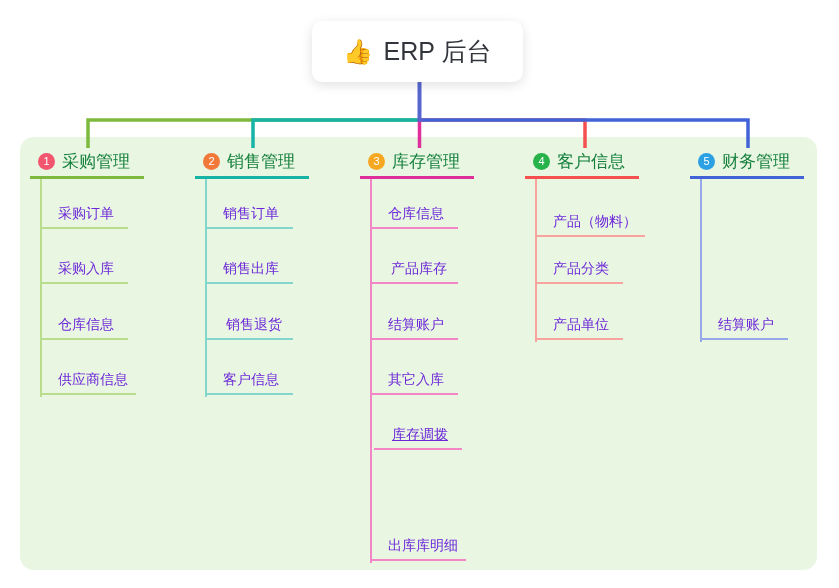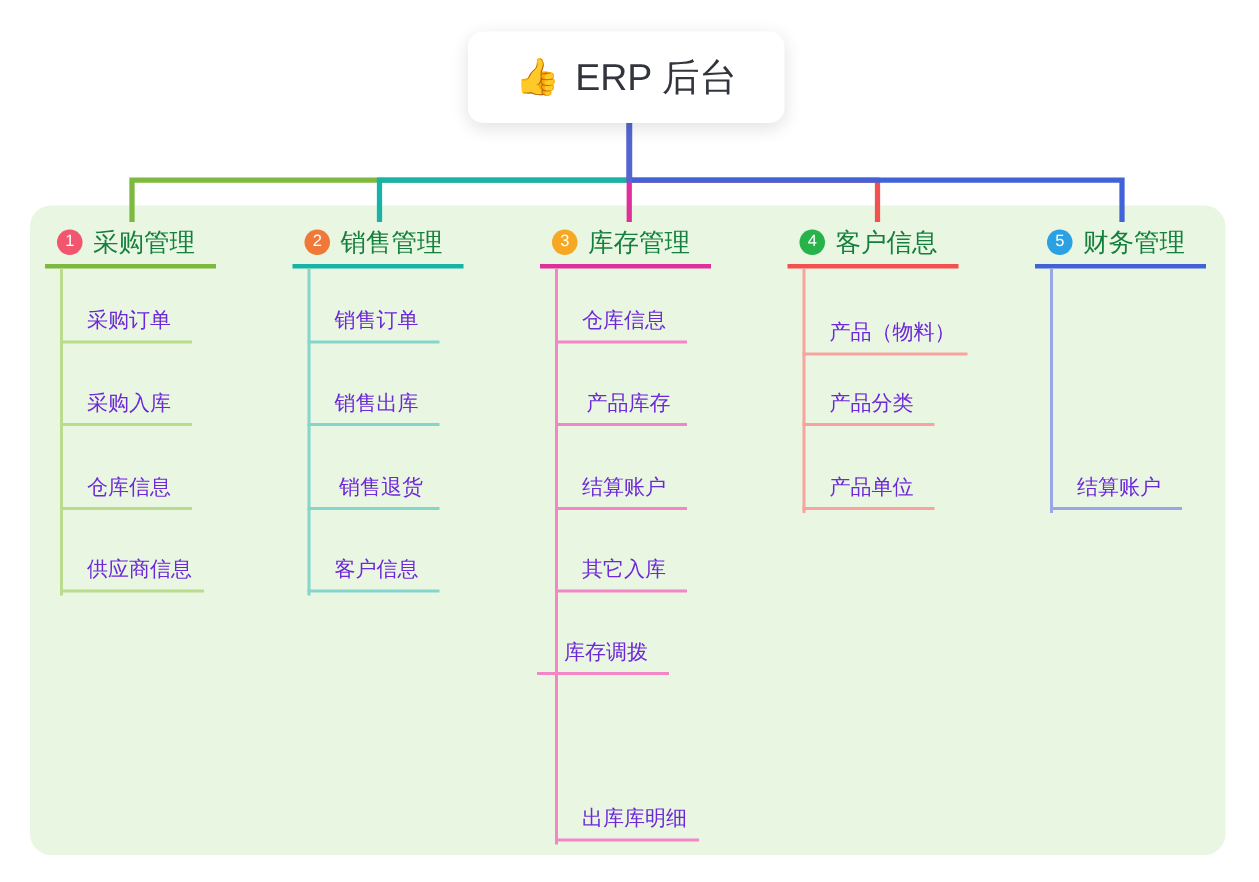--- a/index.html
+++ b/index.html
@@ -83,21 +83,21 @@
       <div class="branch-header" style="left: 360px;">
         <span class="badge" style="background: rgb(247, 168, 34);">3</span>
         <span class="branch-title">库存管理</span>
       </div>
       <div class="branch-underline" style="left: 360px; background: rgb(223, 47, 155);"></div>
       <div class="subtree-line" style="left: 370px; height: 384px; background: rgb(242, 134, 198);"></div>
       <div class="child-node" style="left: 370px; top: 204px; border-bottom-color: rgb(242, 134, 198);">仓库信息</div>
       <div class="child-node" style="left: 370px; top: 259px; border-bottom-color: rgb(242, 134, 198); text-align: center;">产品库存</div>
       <div class="child-node" style="left: 370px; top: 315px; border-bottom-color: rgb(242, 134, 198);">结算账户</div>
       <div class="child-node" style="left: 370px; top: 370px; border-bottom-color: rgb(242, 134, 198);">其它入库</div>
-      <div class="child-node" style="left: 358px; top: 425px; border-bottom-color: rgb(242, 134, 198);">库存调拨</div>
+      <div class="child-node" style="left: 374px; top: 425px; border-bottom-color: rgb(242, 134, 198); text-decoration: underline;">库存调拨</div>
       <div class="child-node" style="left: 370px; top: 536px; border-bottom-color: rgb(242, 134, 198);">出库库明细</div>
       <div class="branch-header" style="left: 525px;">
         <span class="badge" style="background: rgb(39, 178, 74);">4</span>
         <span class="branch-title">客户信息</span>
       </div>
       <div class="branch-underline" style="left: 525px; background: rgb(244, 80, 79);"></div>
       <div class="subtree-line" style="left: 535px; height: 163px; background: rgb(249, 163, 158);"></div>
       <div class="child-node" style="left: 535px; top: 212px; border-bottom-color: rgb(249, 163, 158);">产品（物料）</div>
       <div class="child-node" style="left: 535px; top: 259px; border-bottom-color: rgb(249, 163, 158);">产品分类</div>
       <div class="child-node" style="left: 535px; top: 315px; border-bottom-color: rgb(249, 163, 158);">产品单位</div>

